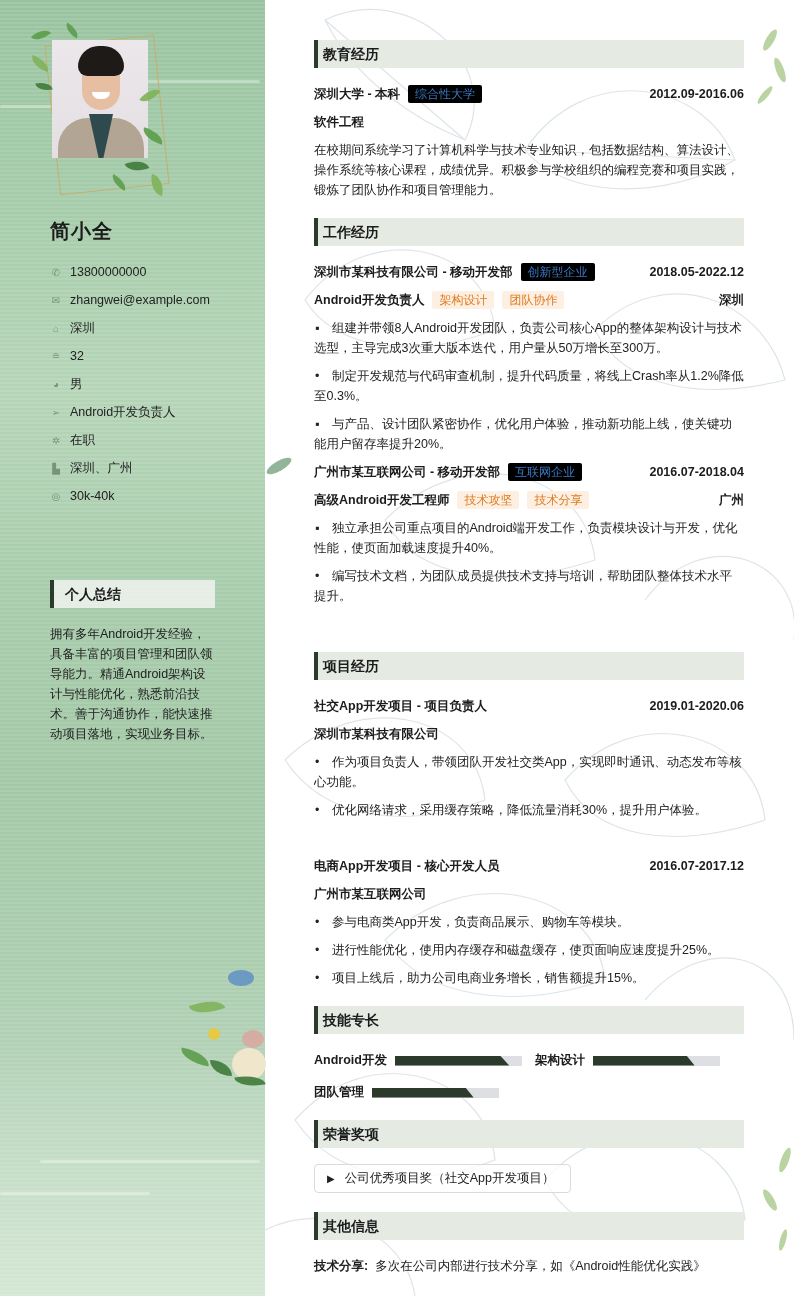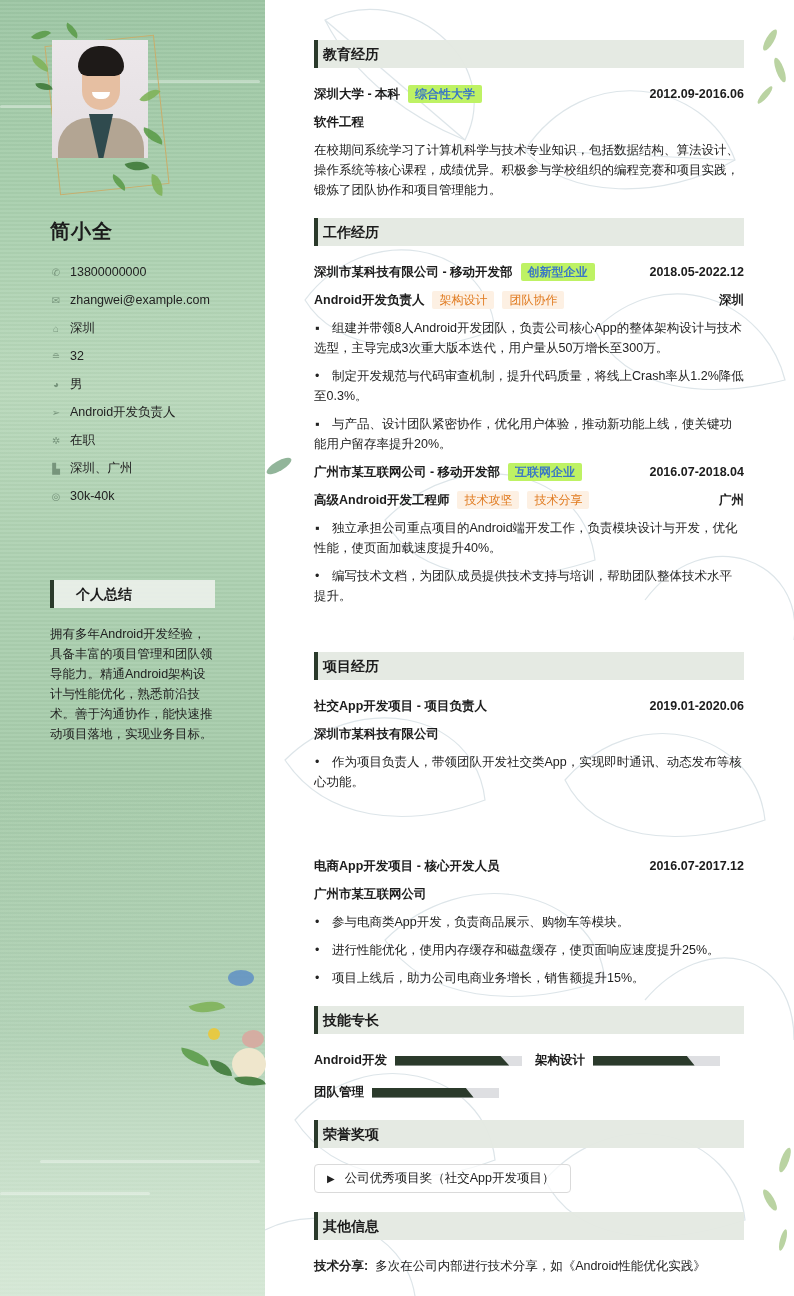--- a/index.html
+++ b/index.html
@@ -37,40 +37,40 @@
   .leaf { position: absolute; background: #5c9c4a; border-radius: 0 100% 0 100%; opacity: 0.9; }
   .leaf.l2 { background: #7fb35a; }
   .leaf.l3 { background: #3f7a3a; }
   .name { position: absolute; left: 50px; top: 218px; font-size: 20px; font-weight: bold; color: #1c1c1c; letter-spacing: 1px; }
   .contacts { position: absolute; left: 50px; top: 258px; }
   .contact { display: flex; align-items: center; height: 28px; font-size: 12.5px; color: #222; }
   .contact .ic { width: 12px; height: 12px; margin-right: 8px; display: inline-flex; align-items: center; justify-content: center; font-size: 10px; color: #6d8a72; opacity: 0.85; }
   .summary-title {
     position: absolute; left: 50px; top: 580px; width: 165px; height: 28px;
     background: rgba(236,240,234,0.92); border-left: 4px solid #2b3a2b;
-    font-size: 14px; font-weight: bold; line-height: 28px; padding-left: 22px; color: #1c1c1c;
+    font-size: 14px; font-weight: bold; line-height: 28px; padding-left: 11px; color: #1c1c1c;
   }
   .summary-text { position: absolute; left: 50px; top: 624px; width: 168px; font-size: 12.5px; line-height: 20px; color: #222; }
   .flowers { position: absolute; left: 180px; top: 930px; width: 85px; height: 158px; }
   .flower { position: absolute; border-radius: 50%; }
 
   
   .main { position: absolute; left: 265px; top: 0; width: 529px; height: 1296px; overflow: hidden; }
   .main-bg { position: absolute; inset: 0; }
   .content { position: absolute; left: 49px; top: 0; width: 430px; }
   .sec-title {
     position: absolute; left: 0; width: 430px; height: 28px;
     background: rgba(228,233,225,0.95); border-left: 4px solid #2b3a2b;
     font-size: 14px; font-weight: bold; line-height: 28px; padding-left: 5px; color: #1c1c1c;
   }
   .row { position: absolute; left: 0; width: 430px; height: 20px; display: flex; align-items: center; font-size: 12.5px; }
   .row .bold { font-weight: bold; color: #1c1c1c; }
   .row .right { margin-left: auto; font-weight: bold; color: #1c1c1c; }
   .tag { display: inline-block; font-size: 12px; padding: 1px 7px; margin-left: 8px; border-radius: 2px; line-height: 16px; }
-  .tag.blue { color: #3b78c4; background: #bef264; font-weight: bold; }
+  .tag.blue { color: #3b78c4; background: #000000; }
   .tag.orange { color: #e07a1f; background: #fdf0e3; margin-left: 8px; }
   .para { position: absolute; left: 0; width: 430px; font-size: 12.5px; line-height: 20px; color: #222; }
   .bullets { position: absolute; left: 0; width: 430px; list-style: none; }
   .bullets li { font-size: 12.5px; line-height: 20px; color: #222; margin-bottom: 8px; text-indent: 0; }
   .bullets li .dot { display: inline-block; width: 18px; padding-left: 1px; }
   .skill { position: absolute; display: flex; align-items: center; font-size: 12.5px; color: #1c1c1c; font-weight: bold; }
   .skill .label { margin-right: 8px; }
   .bar { position: relative; width: 127px; height: 10px; background: #dedfe2; }
   .bar .fill { position: absolute; left: 0; top: 0; height: 10px; background: #2b3a2b; clip-path: polygon(0 0, 92% 0, 100% 100%, 0 100%); }
   .award {
@@ -250,20 +250,21 @@
 
     <div class="row" style="top:696px;">
       <span class="bold">社交App开发项目 - 项目负责人</span>
       <span class="right">2019.01-2020.06</span>
     </div>
     <div class="row" style="top:724px;">
       <span class="bold">深圳市某科技有限公司</span>
     </div>
     <ul class="bullets" style="top:752px;">
       <li><span class="dot">•</span><span>作为项目负责人，带领团队开发社交类App，实现即时通讯、动态发布等核心功能。</span></li>
+      <li><span class="dot">•</span><span>优化网络请求，采用缓存策略，降低流量消耗30%，提升用户体验。</span></li>
     </ul>
 
     <div class="row" style="top:856px;">
       <span class="bold">电商App开发项目 - 核心开发人员</span>
       <span class="right">2016.07-2017.12</span>
     </div>
     <div class="row" style="top:884px;align-items:center;">
       <span class="bold">广州市某互联网公司</span>
     </div>
     <ul class="bullets" style="top:912px;">

